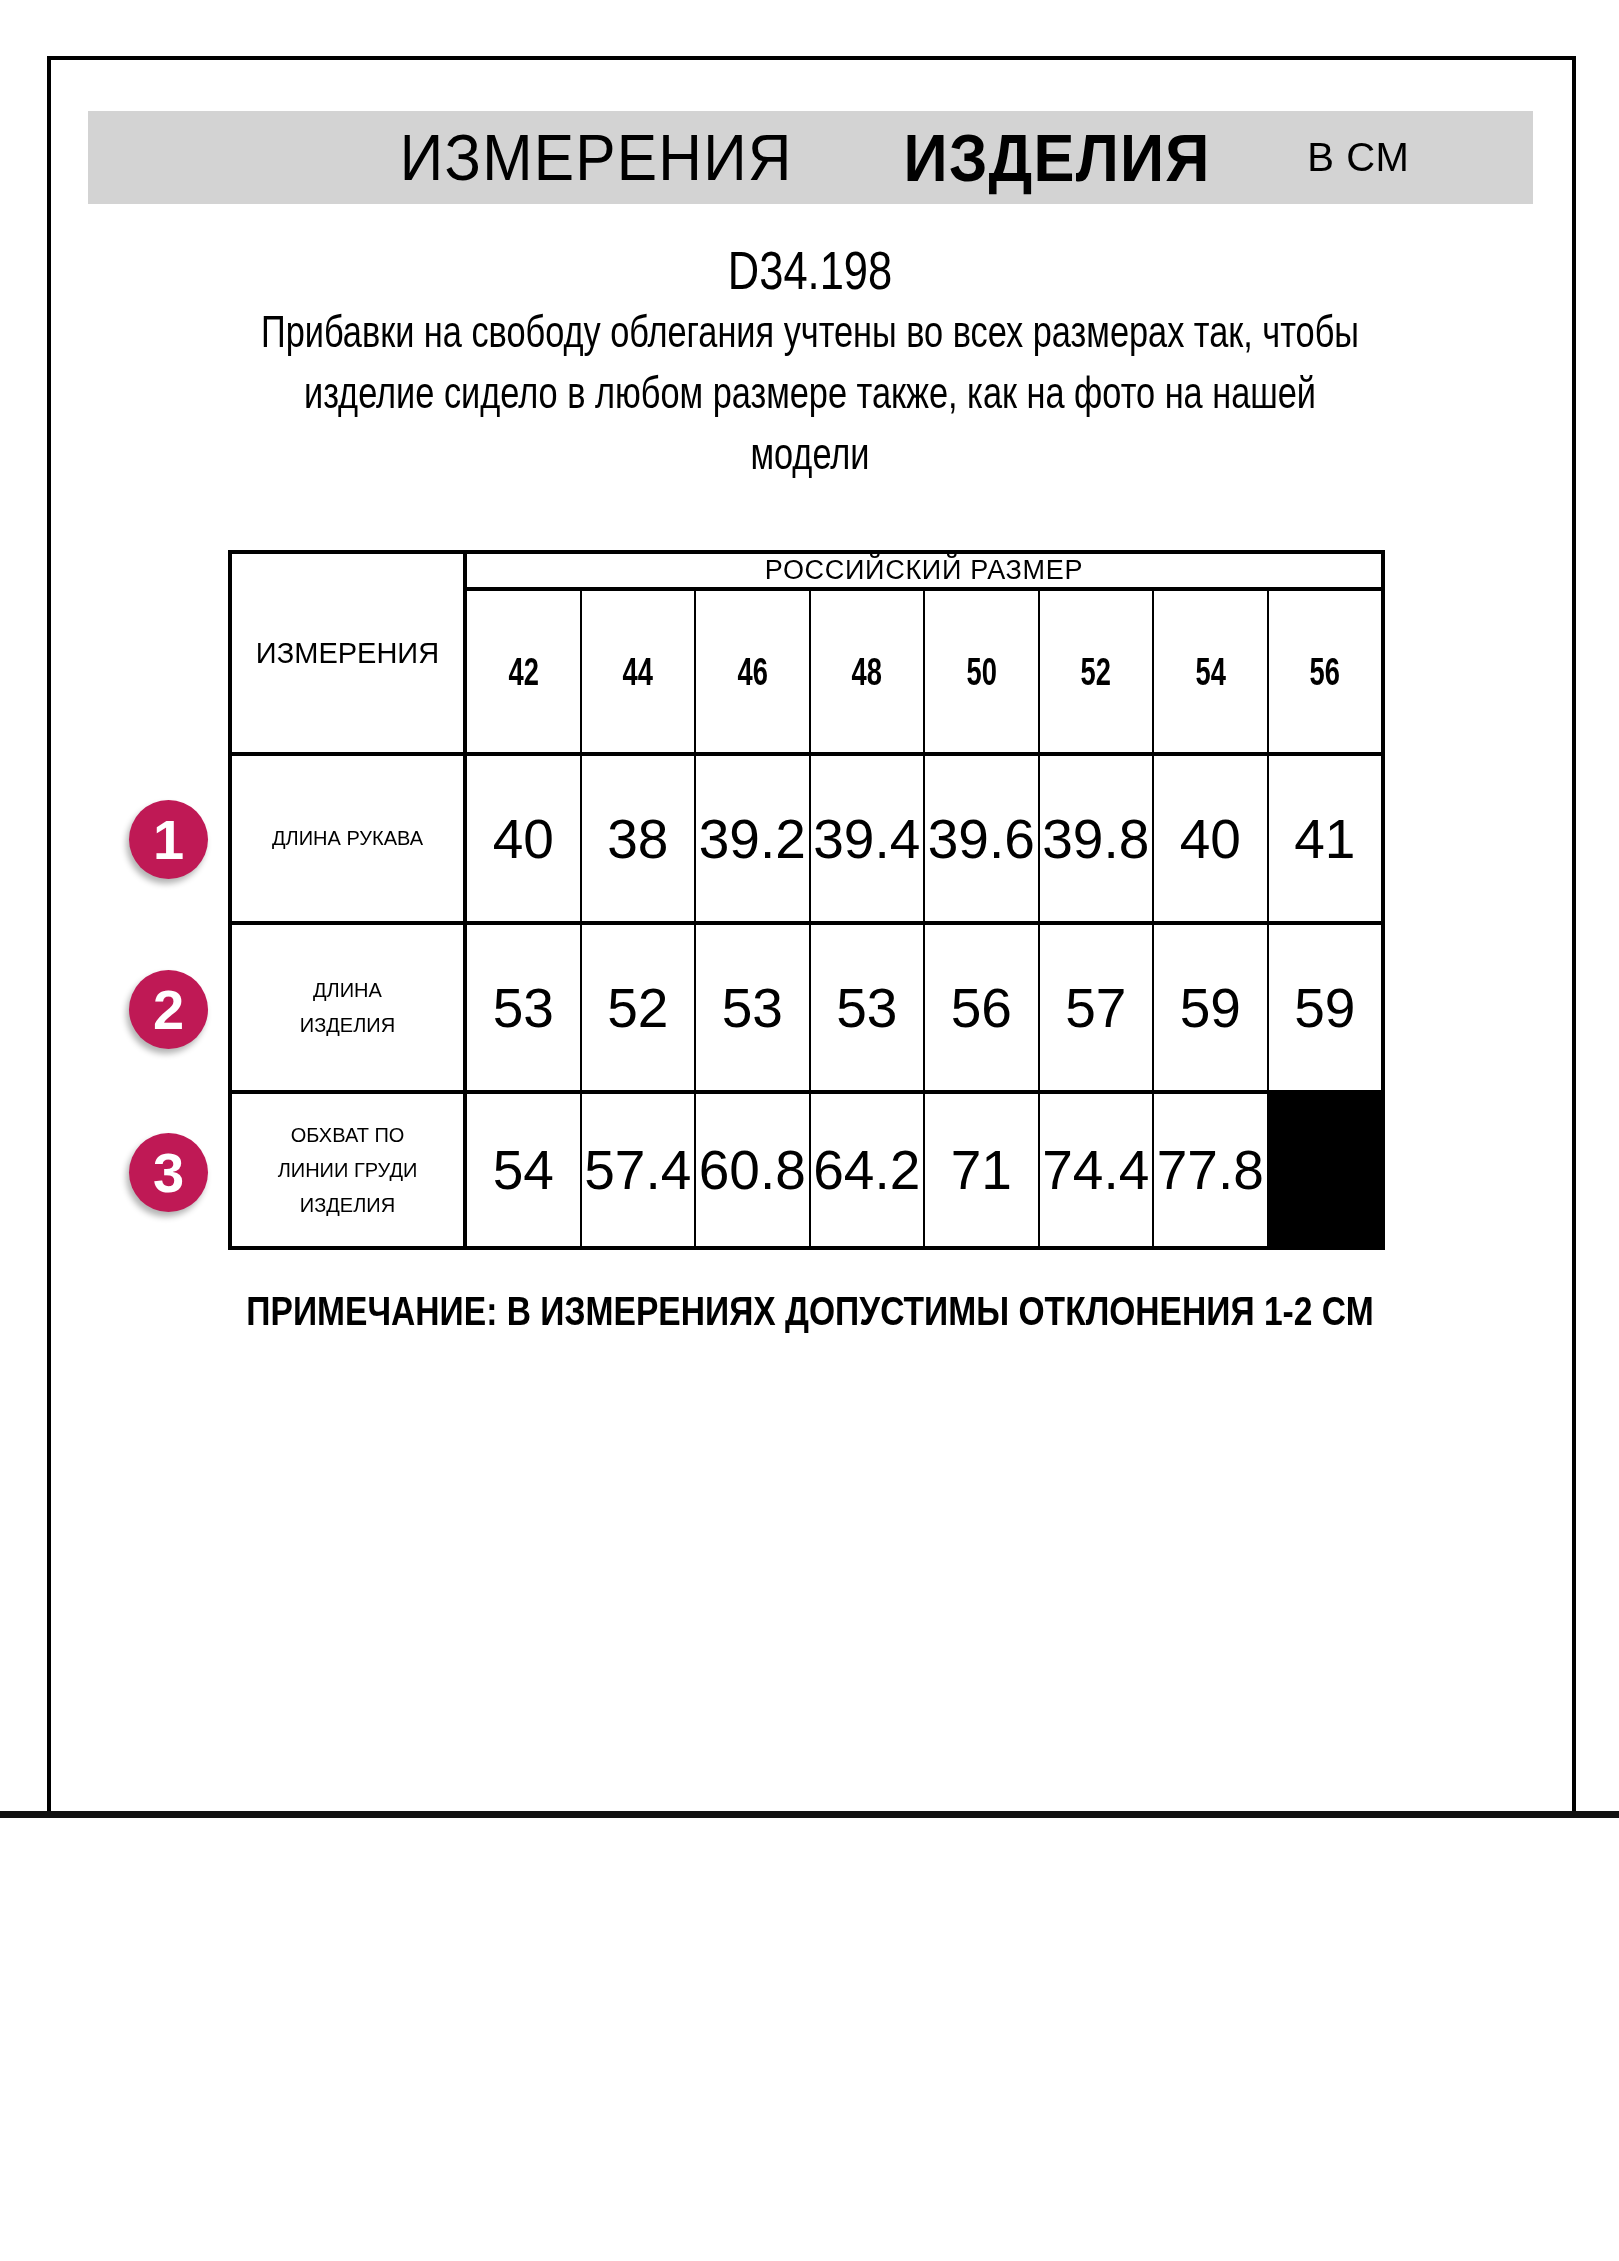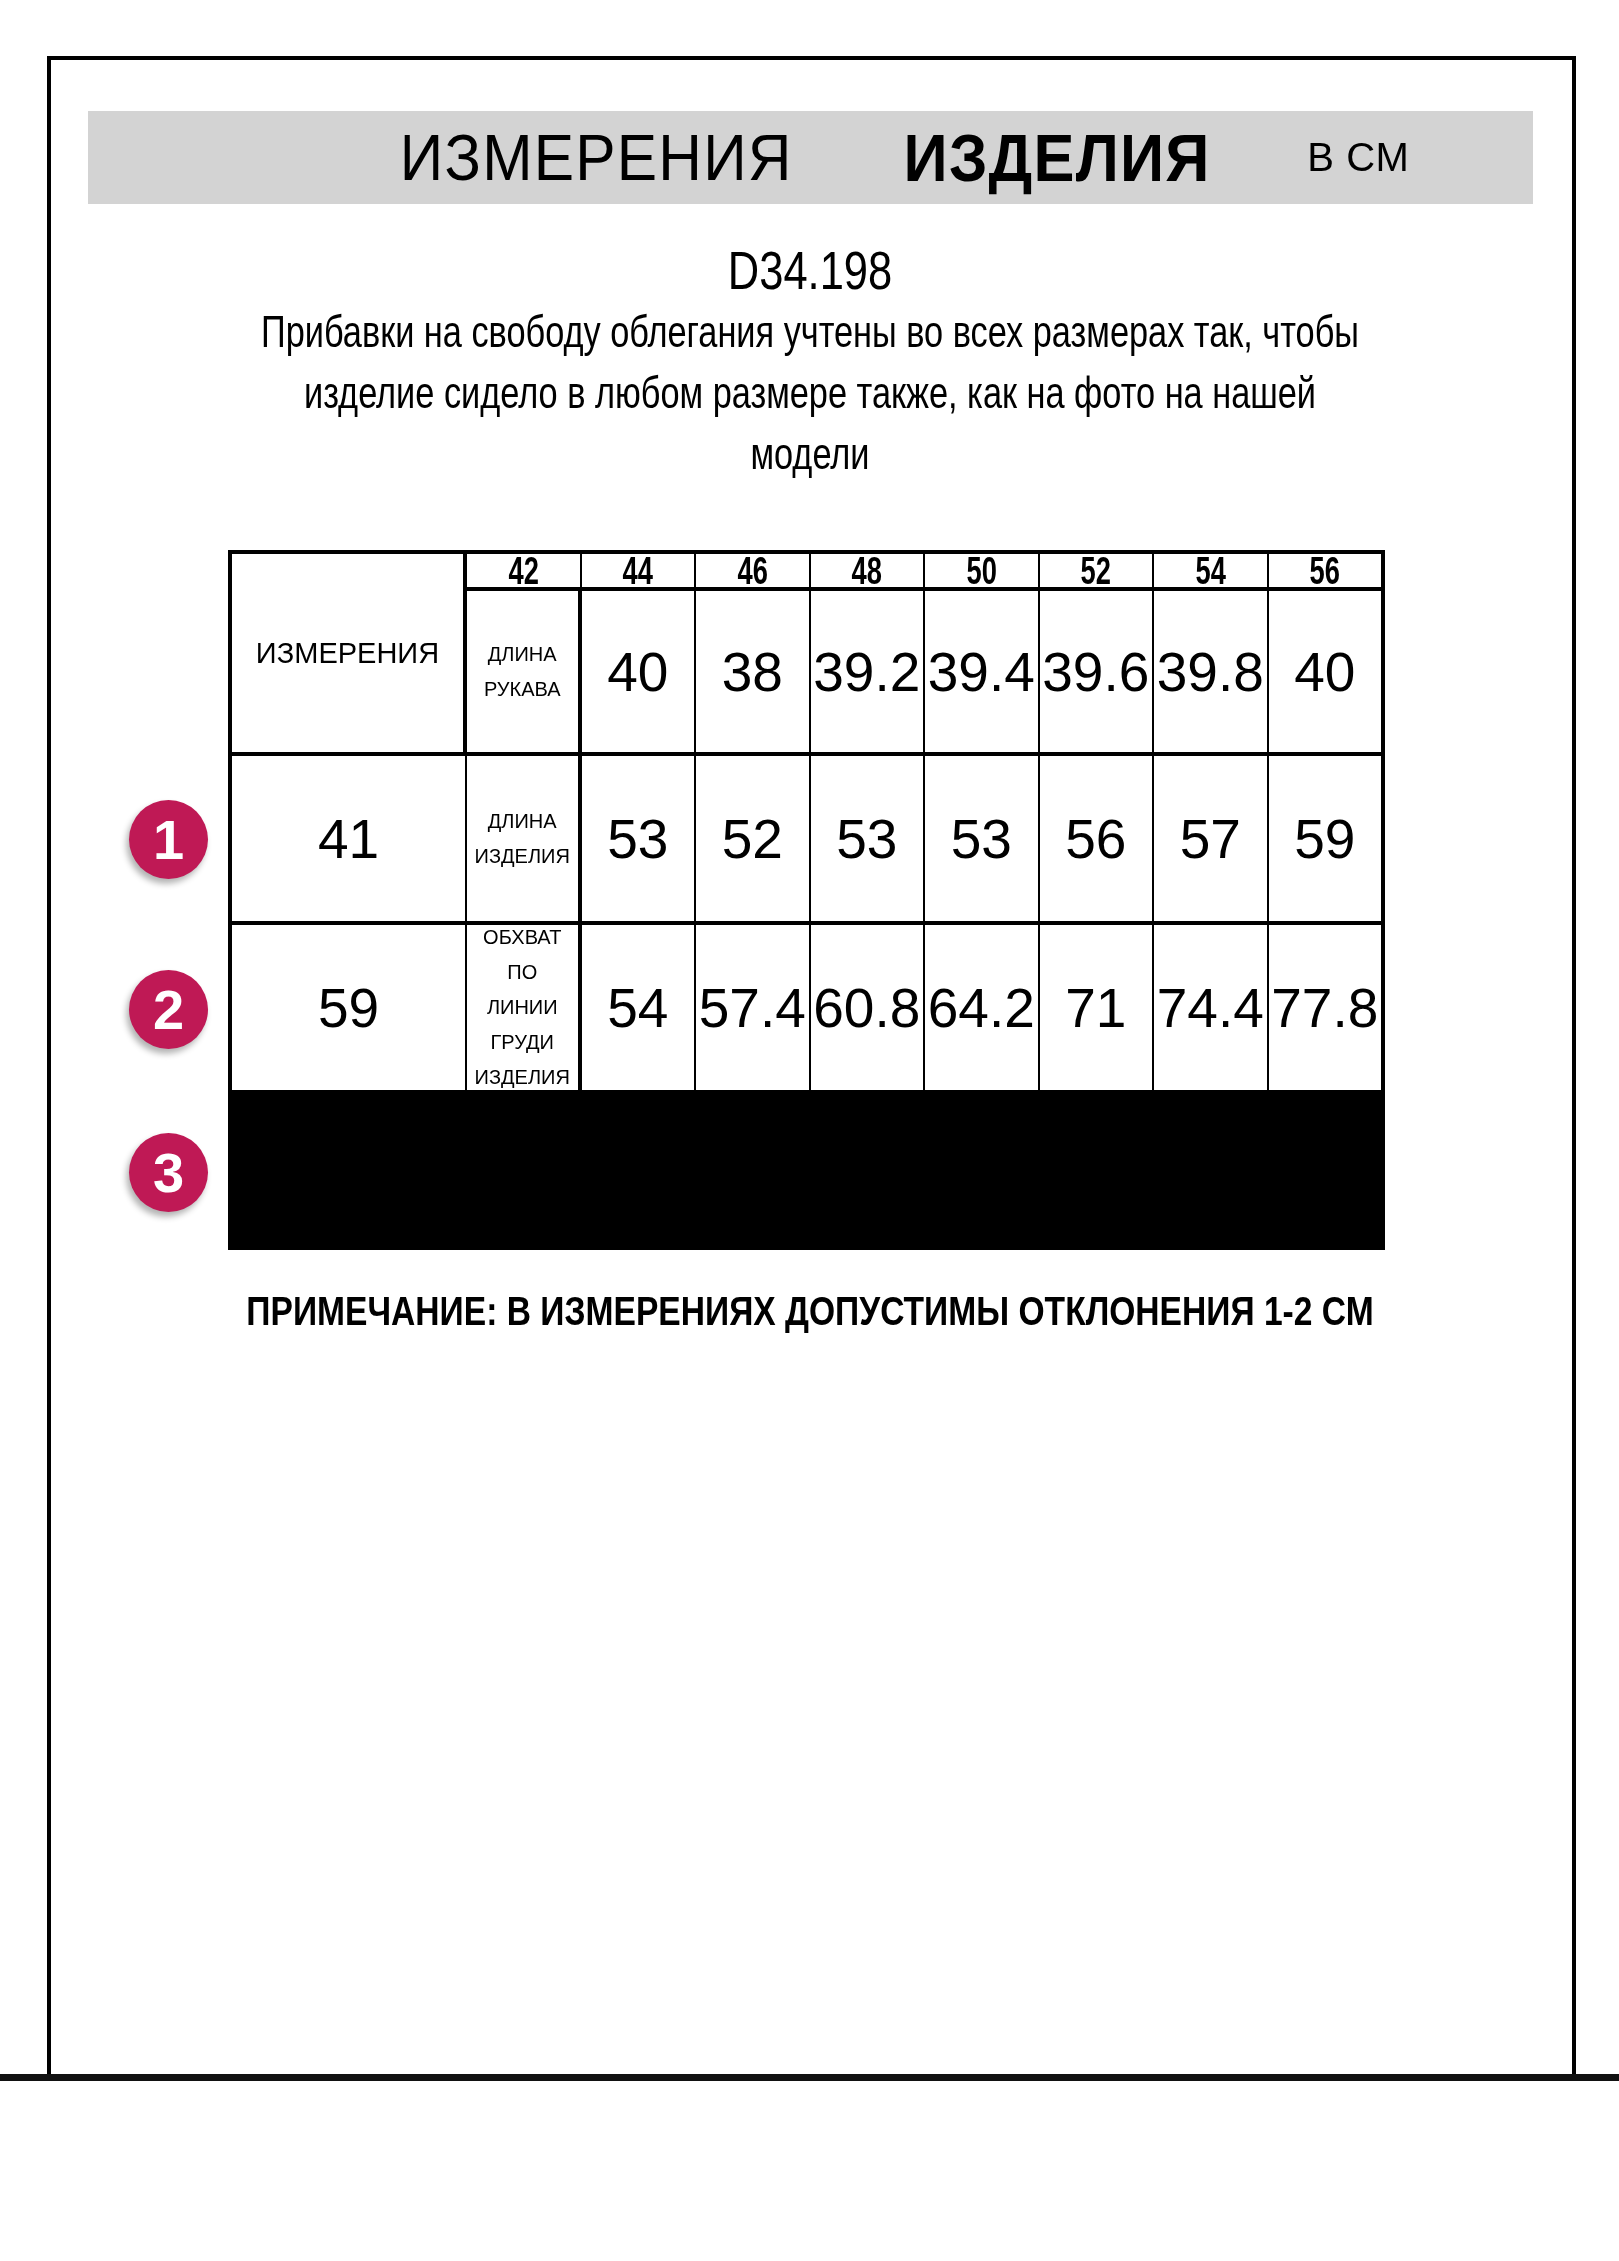--- a/index.html
+++ b/index.html
@@ -1,18 +1,18 @@
 <!DOCTYPE html>
 <html style="font-size:10.7px"><head>
 <meta charset="utf-8">
 <style>
   html,body{margin:0;padding:0;background:#fff;}
   .page{
     position:relative;
-    width:1620px;height:2081px;
+    width:1620px;height:1818px;
     background:#fff;
     font-family:"Liberation Sans", sans-serif;
     color:#000;
     overflow:hidden;
   }
   
   .frame{
     position:absolute;left:47px;top:56px;width:1529px;height:2202px;
     border:4px solid #000;box-sizing:border-box;
   }
@@ -98,20 +98,21 @@
 
   <div class="desc">
     <span>Прибавки на свободу облегания учтены во всех размерах так, чтобы</span>
     <span>изделие сидело в любом размере также, как на фото на нашей</span>
     <span>модели</span>
   </div>
 
   <div class="size-table">
 
     <div class="cell corner c1">ИЗМЕРЕНИЯ</div>
+    <div class="cell group-head">РОССИЙСКИЙ РАЗМЕР</div>
 
     <div class="cell size-cell">
         <span class="sq">42</span>
       </div>
     <div class="cell size-cell">
         <span class="sq">44</span>
       </div>
     <div class="cell size-cell">
         <span class="sq">46</span>
       </div>

